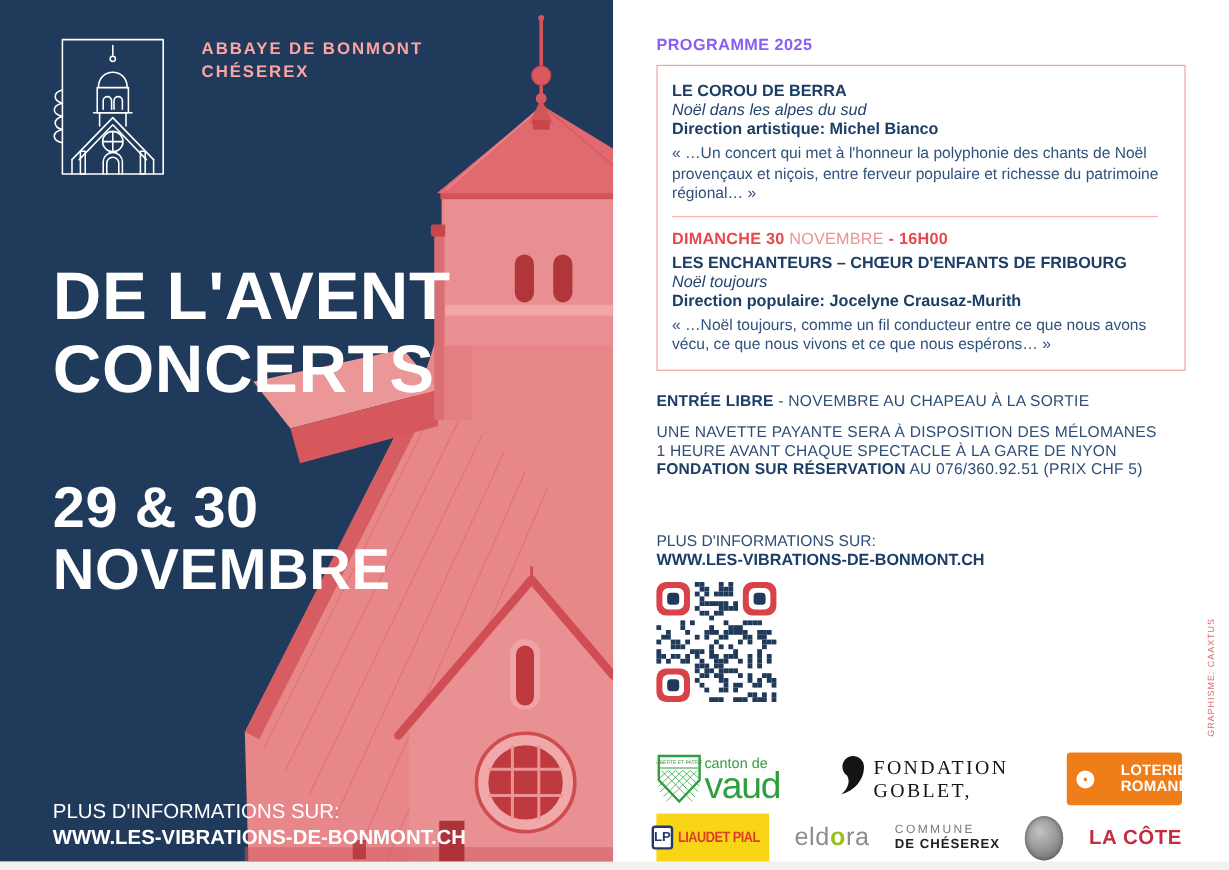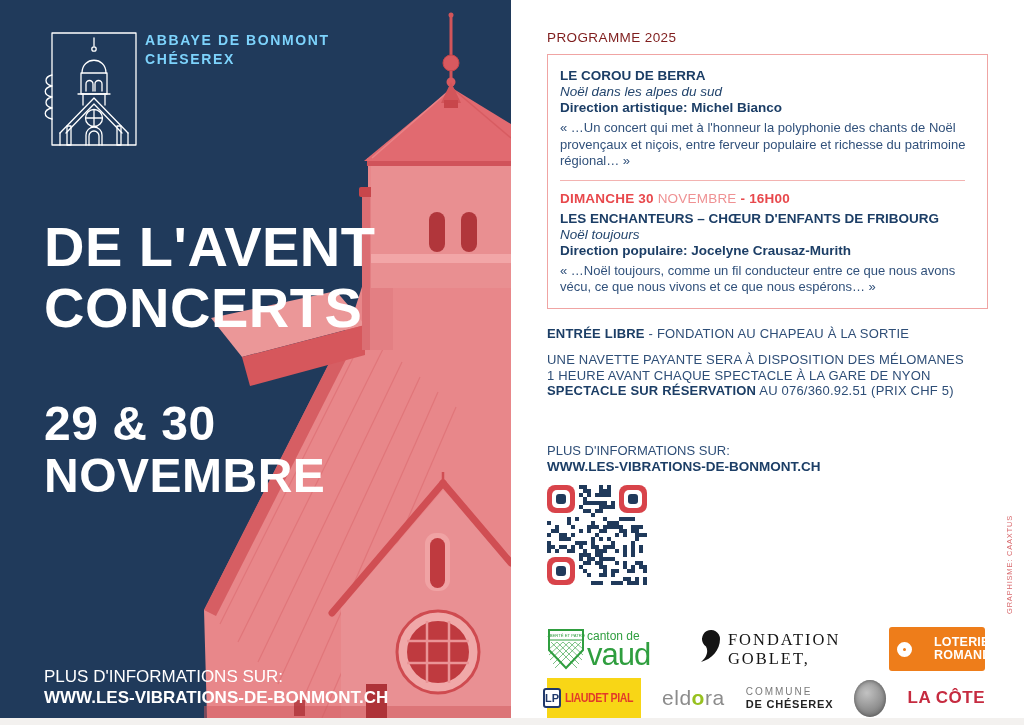--- a/index.html
+++ b/index.html
@@ -5,31 +5,31 @@
   html,body{margin:0;padding:0;background:#e9e9e9;}
   *{box-sizing:border-box;}
   .poster{
     position:relative;width:1024px;height:725px;background:#ffffff;overflow:hidden;
     font-family:"Liberation Sans",sans-serif;
   }
   
   .left-panel{position:absolute;left:0;top:0;width:511px;height:718px;background:#203a5b;overflow:hidden;}
   .church-photo{position:absolute;left:0;top:0;width:511px;height:718px;}
   .logo{position:absolute;left:36px;top:28px;width:104px;height:122px;}
-  .brand{position:absolute;left:145px;top:31px;color:#7dd3fc;font-weight:bold;
+  .brand{position:absolute;left:168px;top:31px;color:#fca5a5;font-weight:bold;
          font-size:14px;letter-spacing:1.6px;line-height:19px;}
   .main-title{position:absolute;left:44px;top:216px;color:#ffffff;font-weight:bold;
          font-size:56px;line-height:61px;letter-spacing:0.5px;}
   .main-dates{position:absolute;left:44px;top:398px;color:#ffffff;font-weight:bold;
          font-size:48px;line-height:52px;letter-spacing:0.5px;}
   .left-info{position:absolute;left:44px;top:666px;color:#ffffff;font-size:17px;line-height:21px;}
   .left-info .url{font-weight:bold;}
   
   .right-panel{position:absolute;left:511px;top:0;width:513px;height:725px;background:#ffffff;}
-  .prog-heading{position:absolute;left:36px;top:30px;color:#7f1d1d;font-weight:normal;
+  .prog-heading{position:absolute;left:36px;top:30px;color:#8b5cf6;font-weight:bold;
          font-size:13.5px;letter-spacing:0.4px;}
   .prog-box{position:absolute;left:36px;top:54px;width:441px;border:1px solid #f0a4a3;
          padding:13px 12px 12px 12px;background:#ffffff;}
   .day-line{font-size:13.5px;font-weight:bold;color:#e8484c;margin-bottom:5px;letter-spacing:0.2px;}
   .day-line .month{color:#ef9193;font-weight:normal;}
   .ev-title{font-size:13.5px;font-weight:bold;color:#1c3e66;line-height:16px;}
   .ev-sub{font-size:13.5px;font-style:italic;color:#24466e;line-height:16px;}
   .ev-dir{font-size:13.5px;font-weight:bold;color:#1c3e66;line-height:16px;}
   .ev-quote{font-size:13px;color:#31517b;line-height:16.5px;margin-top:4px;}
   .prog-divider{border:0;border-top:1px solid #f3b3b1;margin:10px 10px 10px 0;}
@@ -214,26 +214,26 @@
 
       <div>
         <div class="day-line"><span>DIMANCHE 30 </span><span class="month">NOVEMBRE</span><span> - 16H00</span></div>
         <div class="ev-title">LES ENCHANTEURS – CHŒUR D'ENFANTS DE FRIBOURG</div>
         <div class="ev-sub">Noël toujours</div>
         <div class="ev-dir">Direction populaire: Jocelyne Crausaz-Murith</div>
         <div class="ev-quote">« …Noël toujours, comme un fil conducteur entre ce que nous avons vécu, ce que nous vivons et ce que nous espérons… »</div>
       </div>
     </div>
 
-    <div class="entree"><span class="b">ENTRÉE LIBRE</span><span> - FONDATION AU CHAPEAU À LA SORTIE</span></div>
+    <div class="entree"><span class="b">ENTRÉE LIBRE</span><span> - NOVEMBRE AU CHAPEAU À LA SORTIE</span></div>
 
     <div class="shuttle">
       <div>UNE NAVETTE PAYANTE SERA À DISPOSITION DES MÉLOMANES</div>
       <div>1 HEURE AVANT CHAQUE SPECTACLE À LA GARE DE NYON</div>
-      <div><span class="b">SPECTACLE SUR RÉSERVATION</span><span> AU 076/360.92.51 (PRIX CHF 5)</span></div>
+      <div><span class="b">FONDATION SUR RÉSERVATION</span><span> AU 076/360.92.51 (PRIX CHF 5)</span></div>
     </div>
 
     <div class="info2">
       <div>PLUS D'INFORMATIONS SUR:</div>
       <div class="url">WWW.LES-VIBRATIONS-DE-BONMONT.CH</div>
     </div>
 
     <div class="qr" id="qr">
       <span class="qf tl"></span>
       <span class="qf tr"></span>

